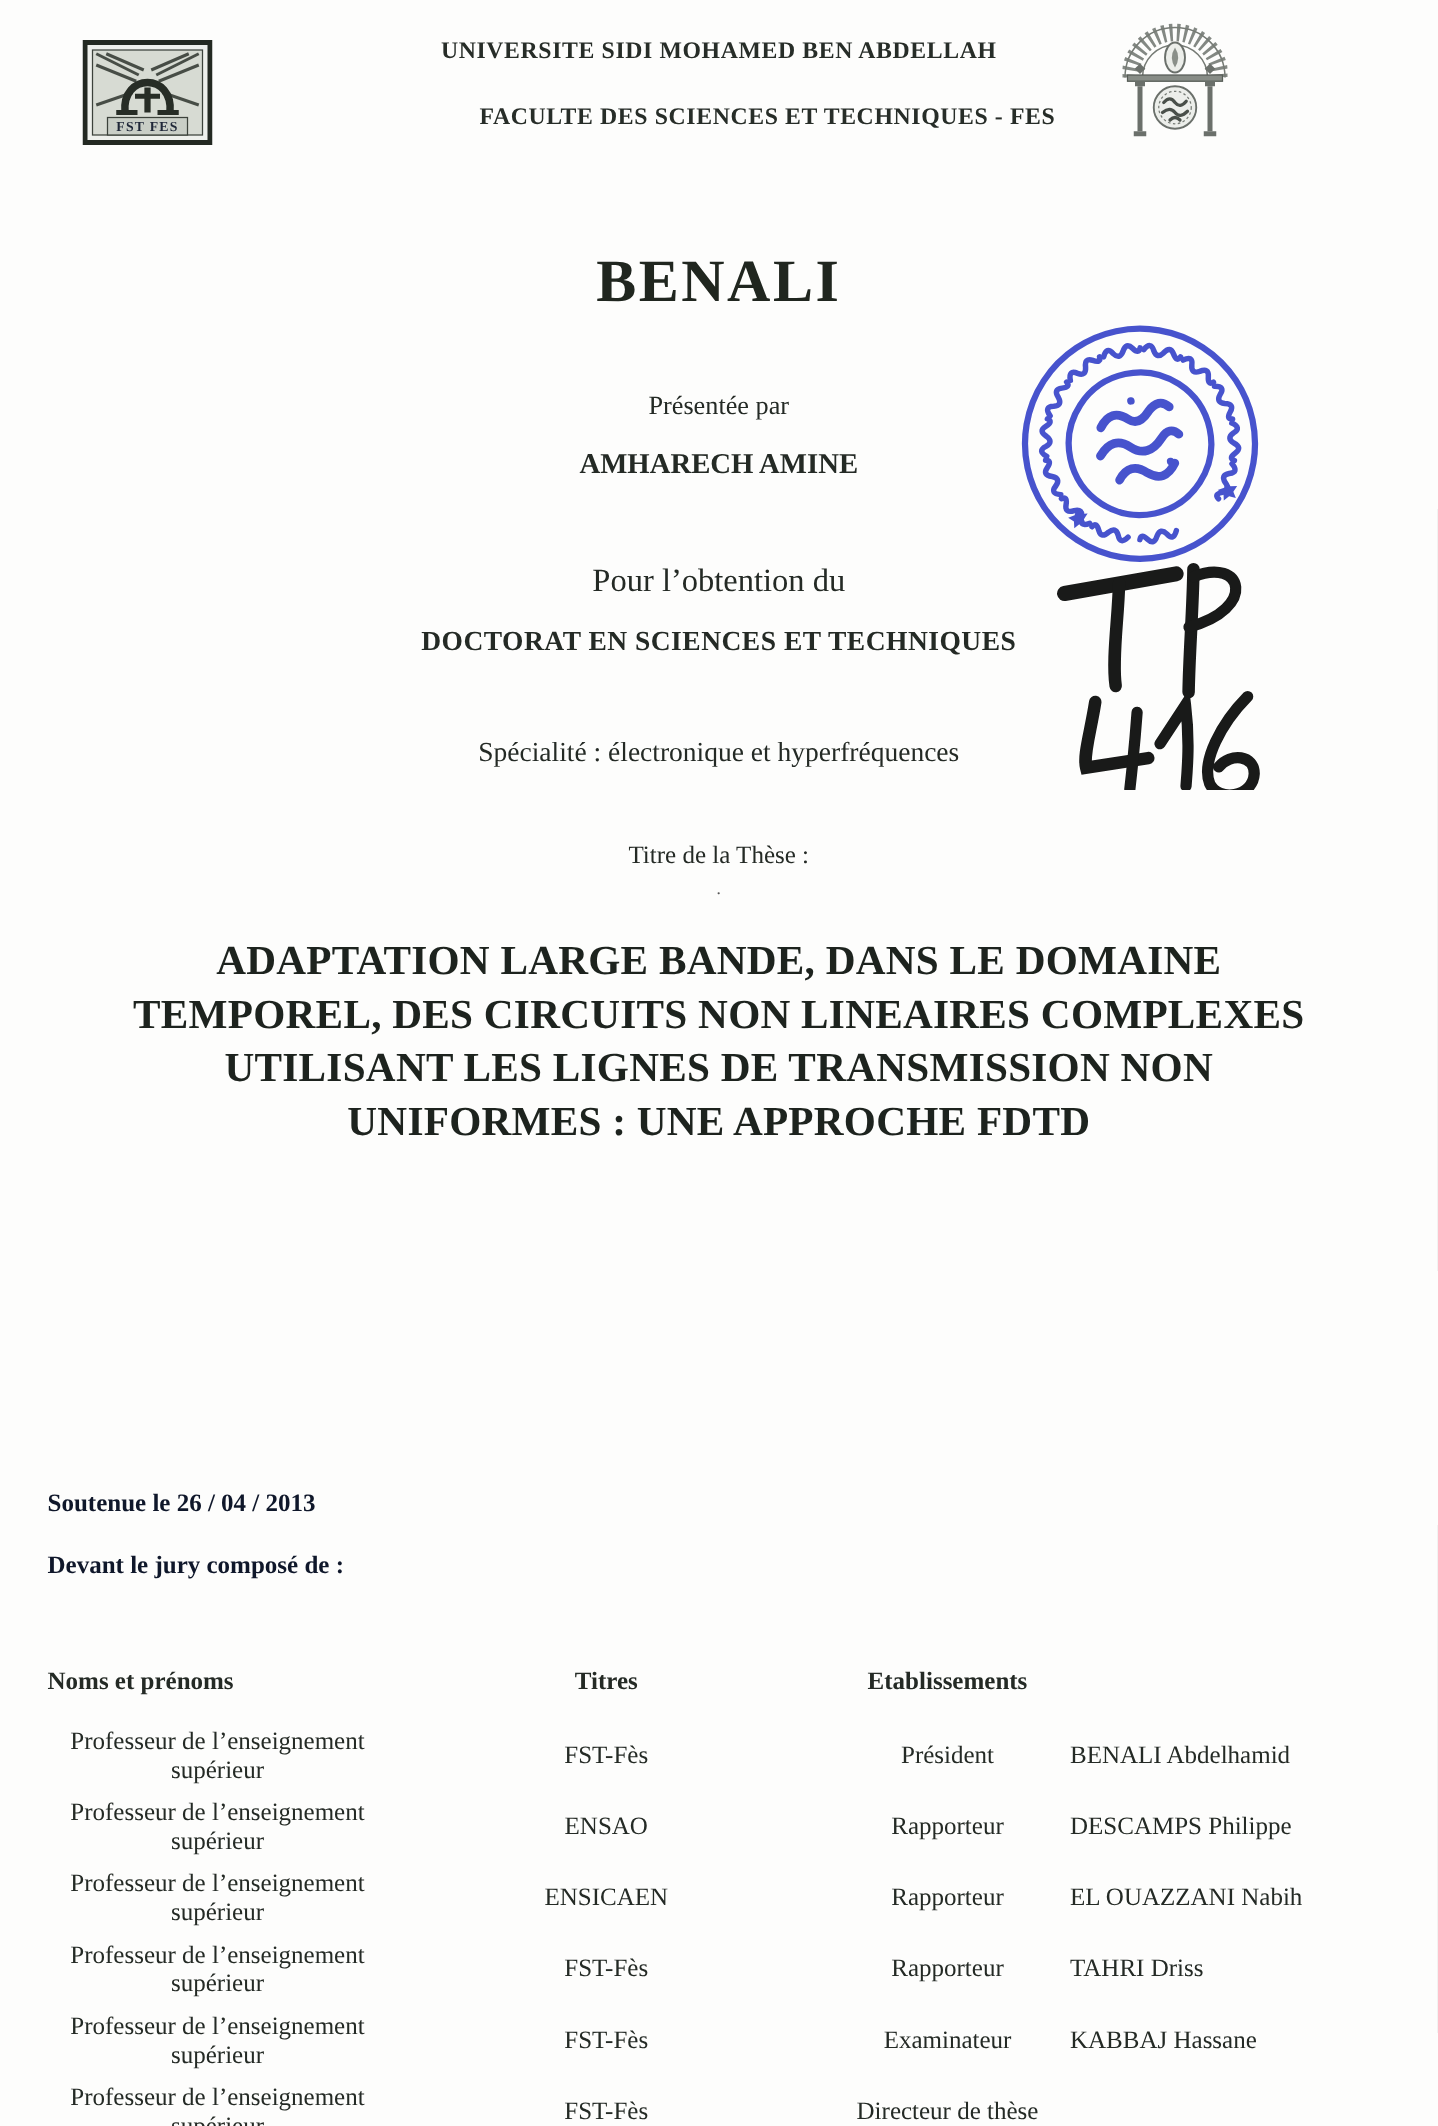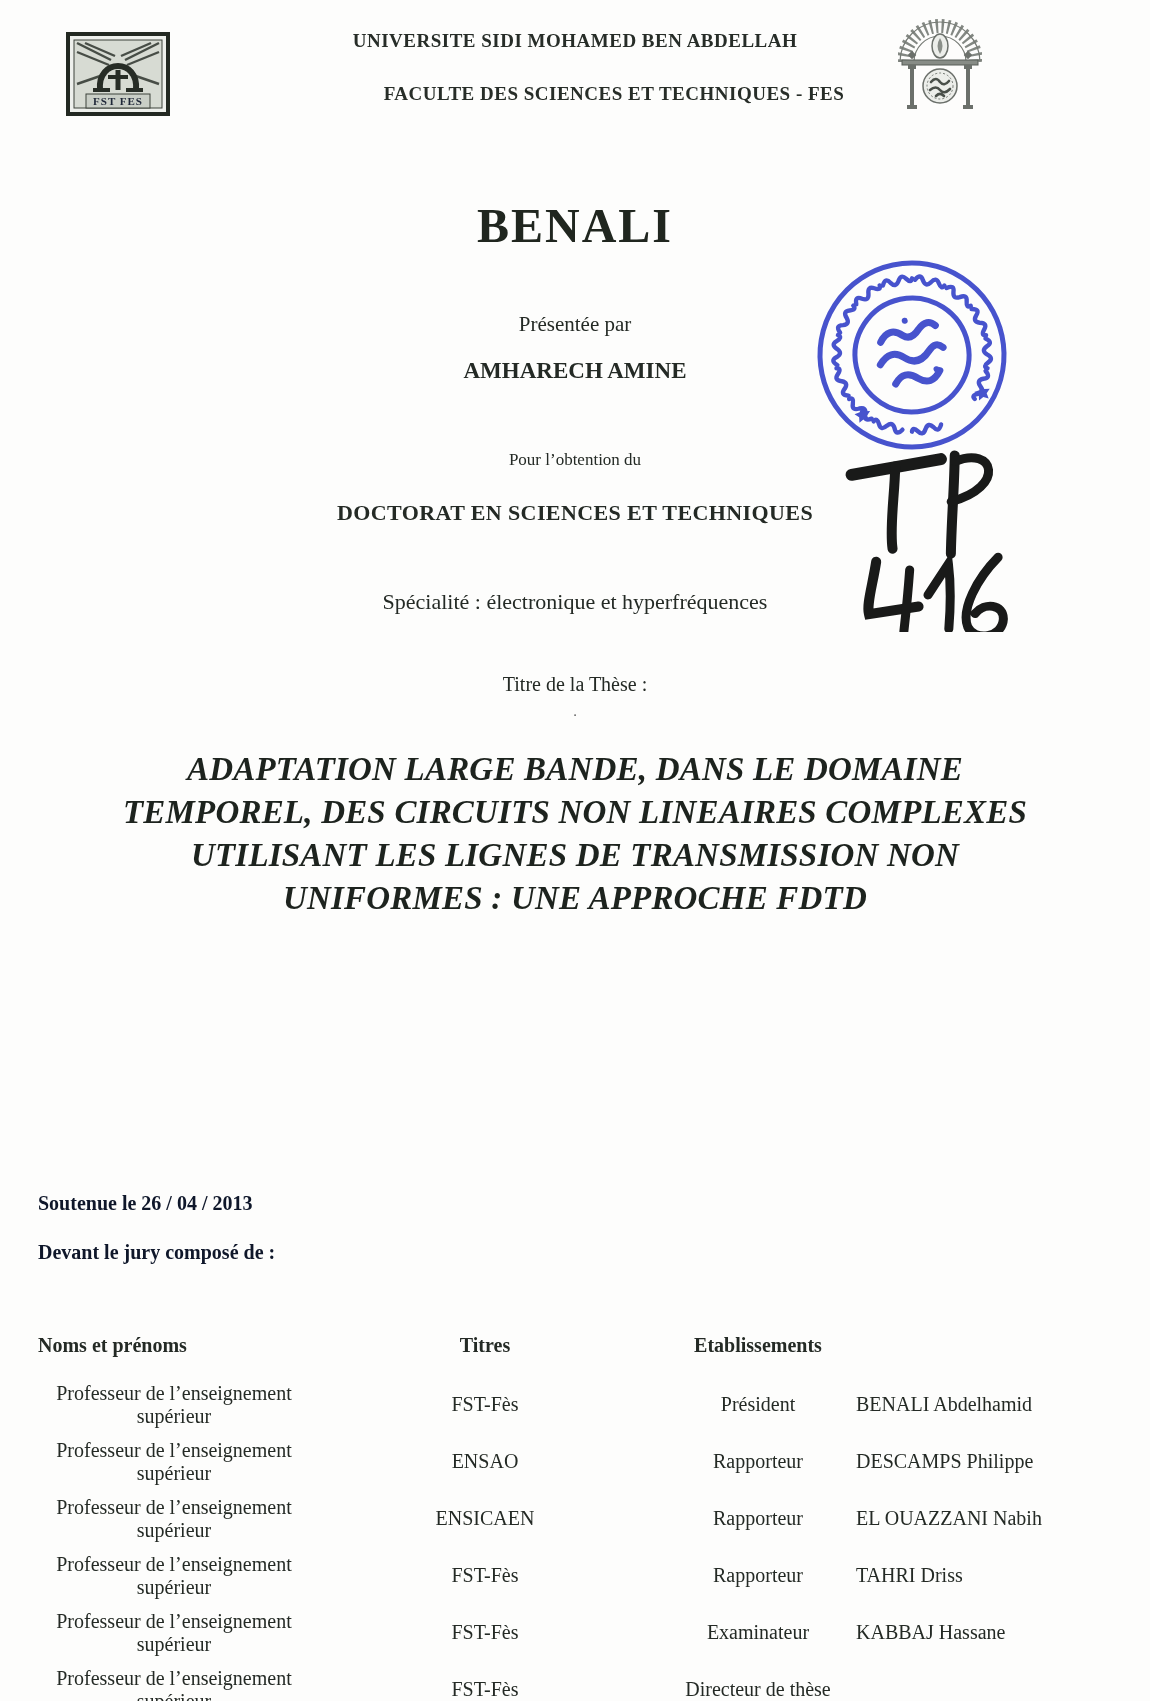--- a/index.html
+++ b/index.html
@@ -11,26 +11,26 @@
     font-family:"Liberation Serif", serif;
     color:#242a25;
     overflow:hidden;
   }
   .abs{position:absolute;}
   .center-line{position:absolute;left:0;width:100%;text-align:center;}
   .hdr{font-weight:bold;font-size:19px;letter-spacing:.5px;color:#272d28;}
   .these{top:198px;font-size:48px;font-weight:bold;letter-spacing:2px;color:#20261f;}
   .presentee{top:312px;font-size:21px;}
   .author{top:358px;font-size:23px;font-weight:bold;}
-  .pour{top:450px;font-size:17px;}
+  .pour{top:450px;font-size:26px;}
   .doctorat{top:500px;font-size:22px;font-weight:bold;letter-spacing:.4px;}
   .specialite{top:589px;font-size:22px;}
   .titre-label{top:673px;font-size:20px;}
   .dot-artifact{top:708px;font-size:14px;color:#555;}
-  .title-block{top:748px;font-size:33px;font-weight:bold;line-height:43px;color:#1d231e;letter-spacing:.2px;font-style:italic;}
+  .title-block{top:748px;font-size:33px;font-weight:bold;line-height:43px;color:#1d231e;letter-spacing:.2px;}
   .left-bold{position:absolute;left:38px;font-size:20px;font-weight:bold;color:#0f172a;}
   .jury-table{
     position:absolute;left:38px;top:1322px;width:1060px;
     display:grid;grid-template-columns:272px 350px 196px 190px;
     font-size:20px;row-gap:16px;
   }
   .jury-table .cell{height:41px;display:flex;align-items:center;}
   .jury-table .c-name{justify-content:flex-start;}
   .jury-table .c-title,.jury-table .c-etab,.jury-table .c-role{justify-content:center;text-align:center;}
   .jury-table .head{font-weight:bold;height:46px;}

